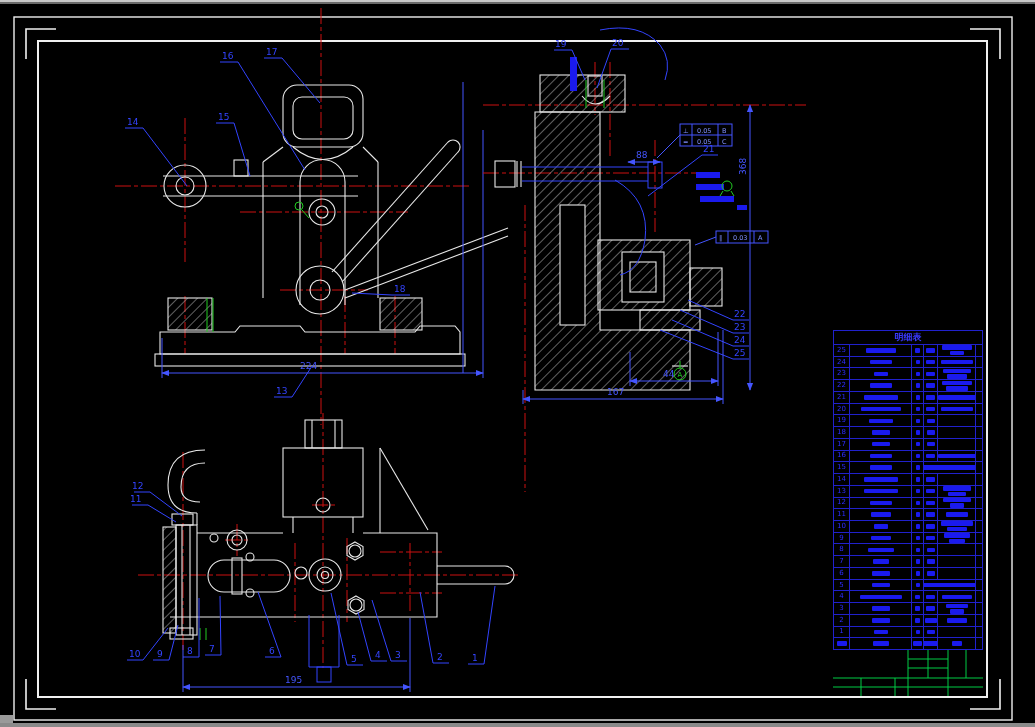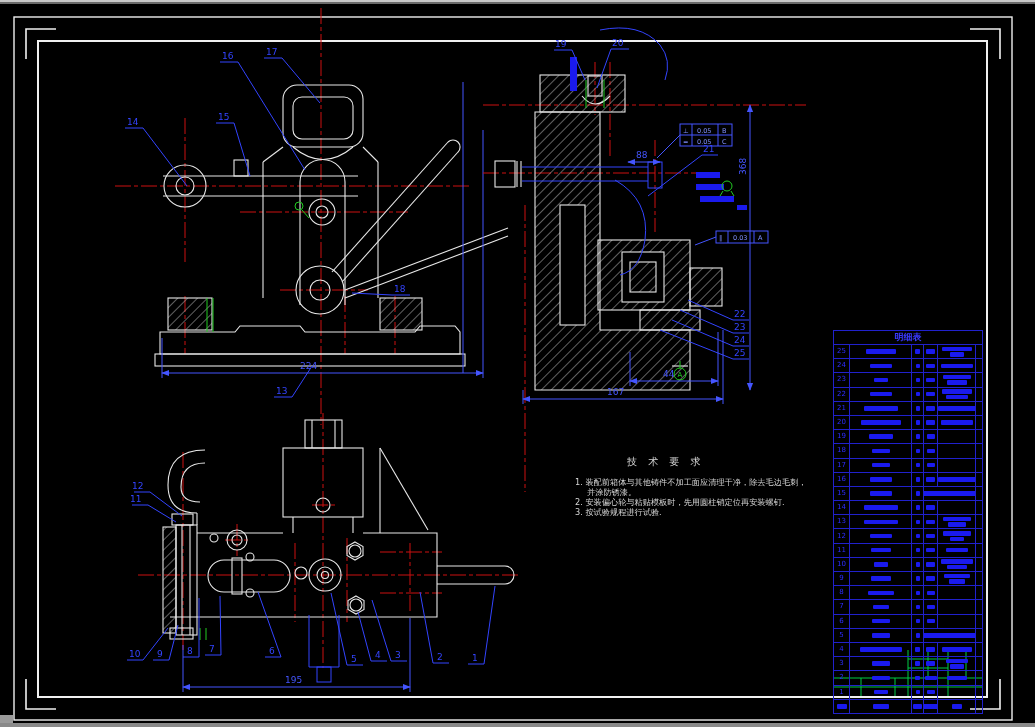--- a/index.html
+++ b/index.html
@@ -11,21 +11,21 @@
   .strip-bl{position:absolute;left:0;top:715px;width:13px;height:8px;background:#9a9a9a;}
   svg#cad{position:absolute;left:0;top:0;}
 
   
   #techreq{position:absolute;left:575px;top:455px;width:268px;color:#d6d6d6;}
   #techreq .tr-title{margin-left:52px;font-size:10px;letter-spacing:4px;margin-bottom:8px;}
   #techreq .tr-line{font-size:8.2px;line-height:10px;white-space:pre;}
   #techreq .tr-line.indent{padding-left:12px;}
 
   
-  #plist{position:absolute;left:833px;top:330px;width:150px;height:384px;
+  #plist{position:absolute;left:833px;top:330px;width:150px;height:320px;
          border:1px solid #2121cc;box-sizing:border-box;display:flex;flex-direction:column;}
   #plist .ptitle{height:13px;line-height:13px;text-align:center;color:#3a3aff;
                  font-size:9px;font-weight:bold;border-bottom:1px solid #2121cc;}
   #plist-rows{flex:1;display:flex;flex-direction:column;}
   .prow{flex:1;display:grid;grid-template-columns:16px 62px 12px 14px 38px 6px;
         border-bottom:1px solid #2121cc;}
   .prow:last-child{border-bottom:none;}
   .pcell{border-right:1px solid #2121cc;display:flex;flex-direction:column;
          align-items:center;justify-content:center;gap:1px;overflow:hidden;}
   .pcell:last-child{border-right:none;}
@@ -413,27 +413,20 @@
       <line x1="928" y1="650" x2="928" y2="678"></line>
       <line x1="948" y1="650" x2="948" y2="696"></line>
       <line x1="966" y1="650" x2="966" y2="678"></line>
       <line x1="908" y1="659" x2="948" y2="659"></line>
       <line x1="908" y1="668" x2="948" y2="668"></line>
       <line x1="861" y1="678" x2="861" y2="696"></line>
       <line x1="895" y1="678" x2="895" y2="696"></line>
     </g>
   </svg>
 
-  <div id="techreq">
-    <div class="tr-title">技 术 要 求</div>
-    <div class="tr-line">1. 装配前箱体与其他铸件不加工面应清理干净，除去毛边毛刺，</div>
-    <div class="tr-line indent">并涂防锈漆。</div>
-    <div class="tr-line">2. 安装偏心轮与粘贴模板时，先用圆柱销定位再安装螺钉.</div>
-    <div class="tr-line">3. 按试验规程进行试验.</div>
-  </div>
 
   <div id="plist">
     <div class="ptitle">明细表</div>
     <div id="plist-rows">
         <div class="prow">
           <div class="pcell no">25</div>
           <div class="pcell name">
             <div class="bar" style="width: 30px;"></div>
           </div>
           <div class="pcell qty">

